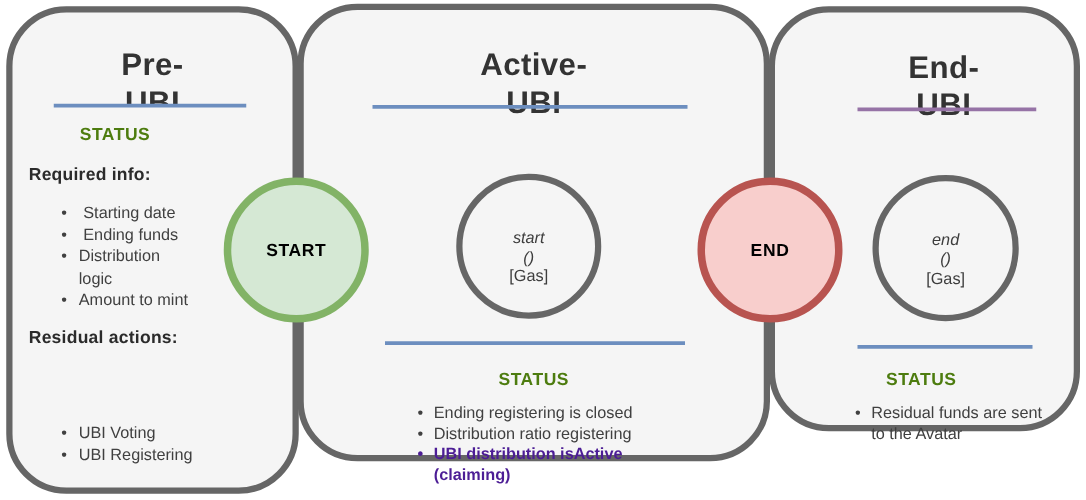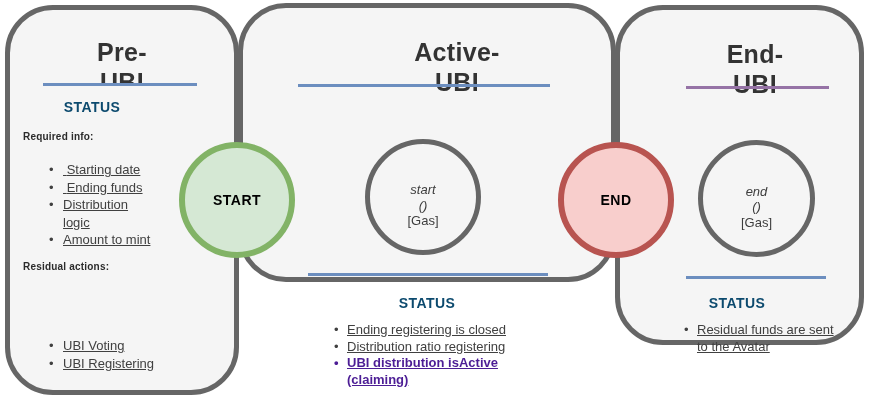--- a/index.html
+++ b/index.html
@@ -4,24 +4,24 @@
 <style>
   html,body{margin:0;padding:0;background:#ffffff;}
   #stage{
     position:relative;width:869px;height:400px;overflow:hidden;
     font-family:"Liberation Sans",sans-serif;background:#ffffff;
   }
   .panel{
     position:absolute;box-sizing:border-box;
     background:var(--panel-fill,#f5f5f5);
     border:5px solid var(--panel-border,#666666);
-    border-radius:48px;z-index:1;padding-left:30px;
+    border-radius:48px;z-index:1;
   }
   #panel-pre{left:5px;top:5px;width:234px;height:390px;}
-  #panel-active{left:238px;top:3px;width:378px;height:279px;}
+  #panel-active{left:238px;top:3px;width:378px;height:366px;}
   #panel-end{left:615px;top:5px;width:249px;height:340px;}
 
   .panel-title{
     position:absolute;z-index:1;width:100%;text-align:center;
     font-size:25px;line-height:30px;font-weight:bold;
     color:var(--title-text,#333333);white-space:pre-line;letter-spacing:.3px;
   }
   .title-clip{position:absolute;top:27px;left:0;width:100%;height:48px;overflow:hidden;}
   .title-clip .panel-title{top:0;}
   #panel-active > .panel-title{top:29px;}
@@ -32,38 +32,38 @@
   .rule.purple{background:var(--purple-line,#9673a6);}
 
   #pre-title-rule{top:73px;left:33px;width:154px;}
   #active-title-rule{top:76px;left:55px;width:252px;}
   #end-title-rule{top:76px;left:66px;width:143px;}
   #active-status-rule{top:265px;left:65px;width:240px;}
   #end-status-rule{top:266px;left:66px;width:140px;}
 
   .status-heading{
     position:absolute;font-size:14px;font-weight:bold;
-    color:#0c4a6e;text-align:center;letter-spacing:.4px;
+    color:#4d7c0f;text-align:center;letter-spacing:.4px;
   }
   #pre-status{top:89px;left:0;width:164px;}
   #active-status{top:287px;left:0;width:368px;}
   #end-status{top:285px;left:-3px;width:240px;}
 
   .section-heading{
-    position:absolute;font-size:10px;font-weight:bold;color:#2b2b2b;letter-spacing:.2px;
+    position:absolute;font-size:14px;font-weight:bold;color:#2b2b2b;letter-spacing:.2px;
   }
   #req-info-heading{top:121px;left:13px;}
   #req-actions-heading{top:251px;left:13px;}
 
   ul.bullets{
     position:absolute;margin:0;padding:0;list-style:none;
     font-size:13px;color:var(--body-text,#404040);
   }
   ul.bullets li{
-    position:relative;padding-left:15px;white-space:pre-wrap;line-height:17.5px;text-decoration:underline;
+    position:relative;padding-left:15px;white-space:pre-wrap;line-height:17.5px;
   }
   ul.bullets li::before{
     content:"\2022";position:absolute;left:1px;top:0;
   }
   #pre-info-list{top:151px;left:38px;width:140px;}
   #pre-actions-list{top:286px;left:38px;width:150px;margin-top:41px;}
   #active-status-list{top:314px;left:90px;width:250px;}
   #active-status-list li{line-height:16.5px;padding-left:14px;}
   #end-status-list{top:311px;left:63px;width:175px;}
   #end-status-list li{line-height:17px;padding-left:14px;}

